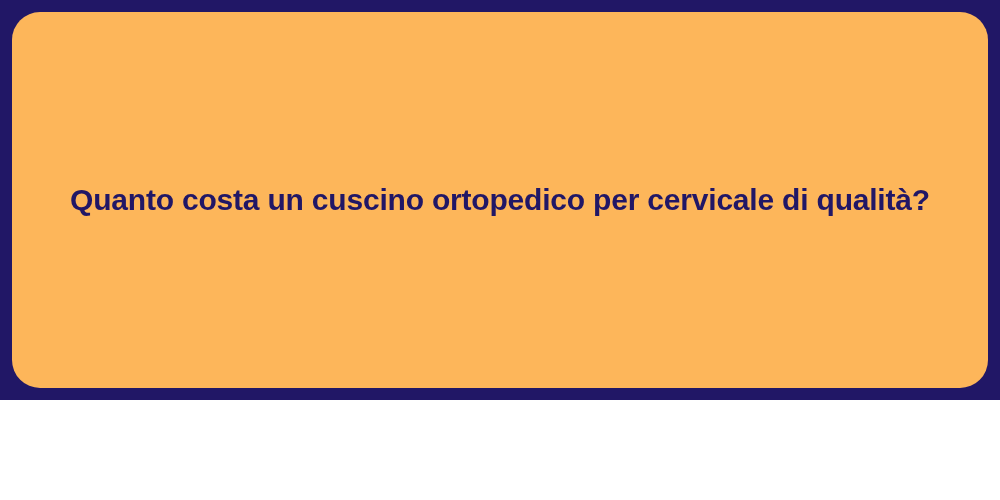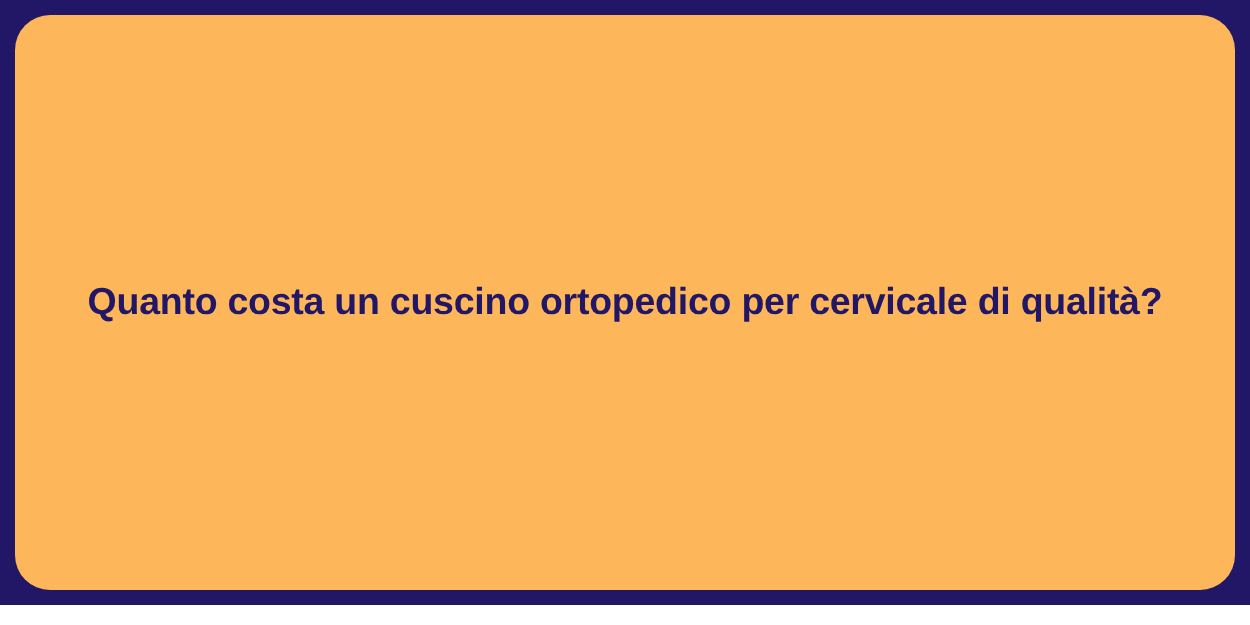--- a/index.html
+++ b/index.html
@@ -12,21 +12,21 @@
     width: 1000px;
     height: 500px;
     overflow: hidden;
     font-family: "Liberation Sans", sans-serif;
   }
 
   
   #banner-root {
     position: relative;
     width: 1000px;
-    height: 484px;
+    height: 400px;
     box-sizing: border-box;
     background: #211766;
     display: flex;
     align-items: stretch;
     justify-content: stretch;
     padding: 12px;
   }
 
   
   #banner-card {

